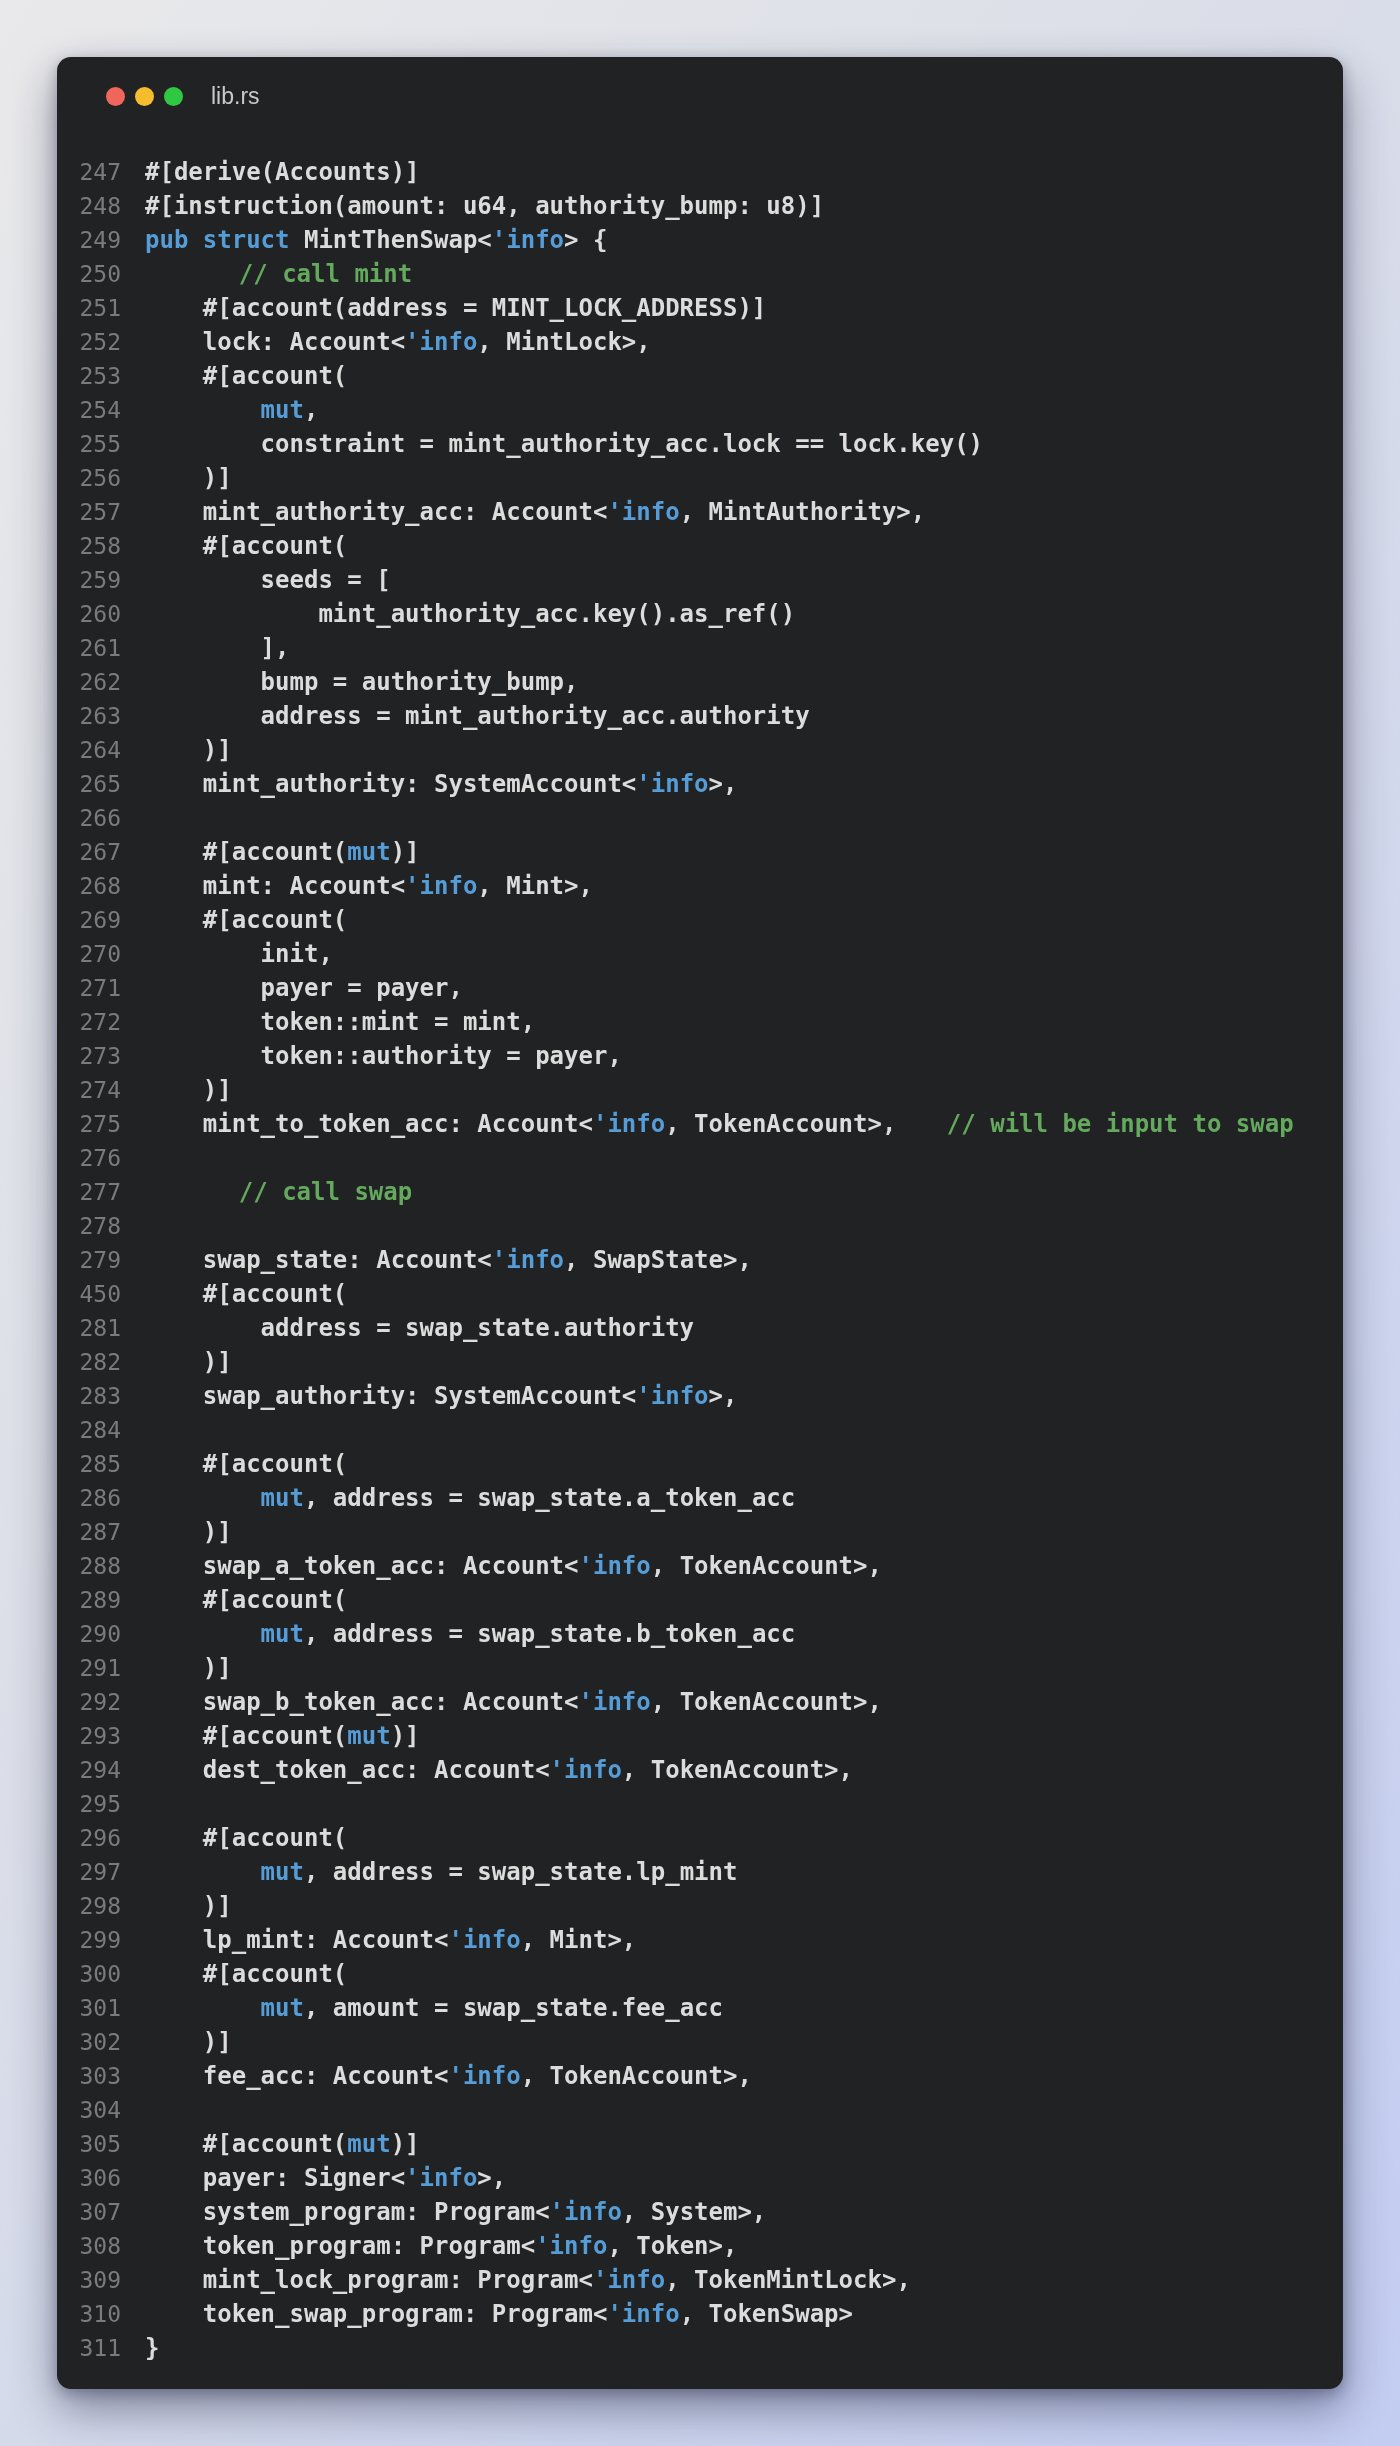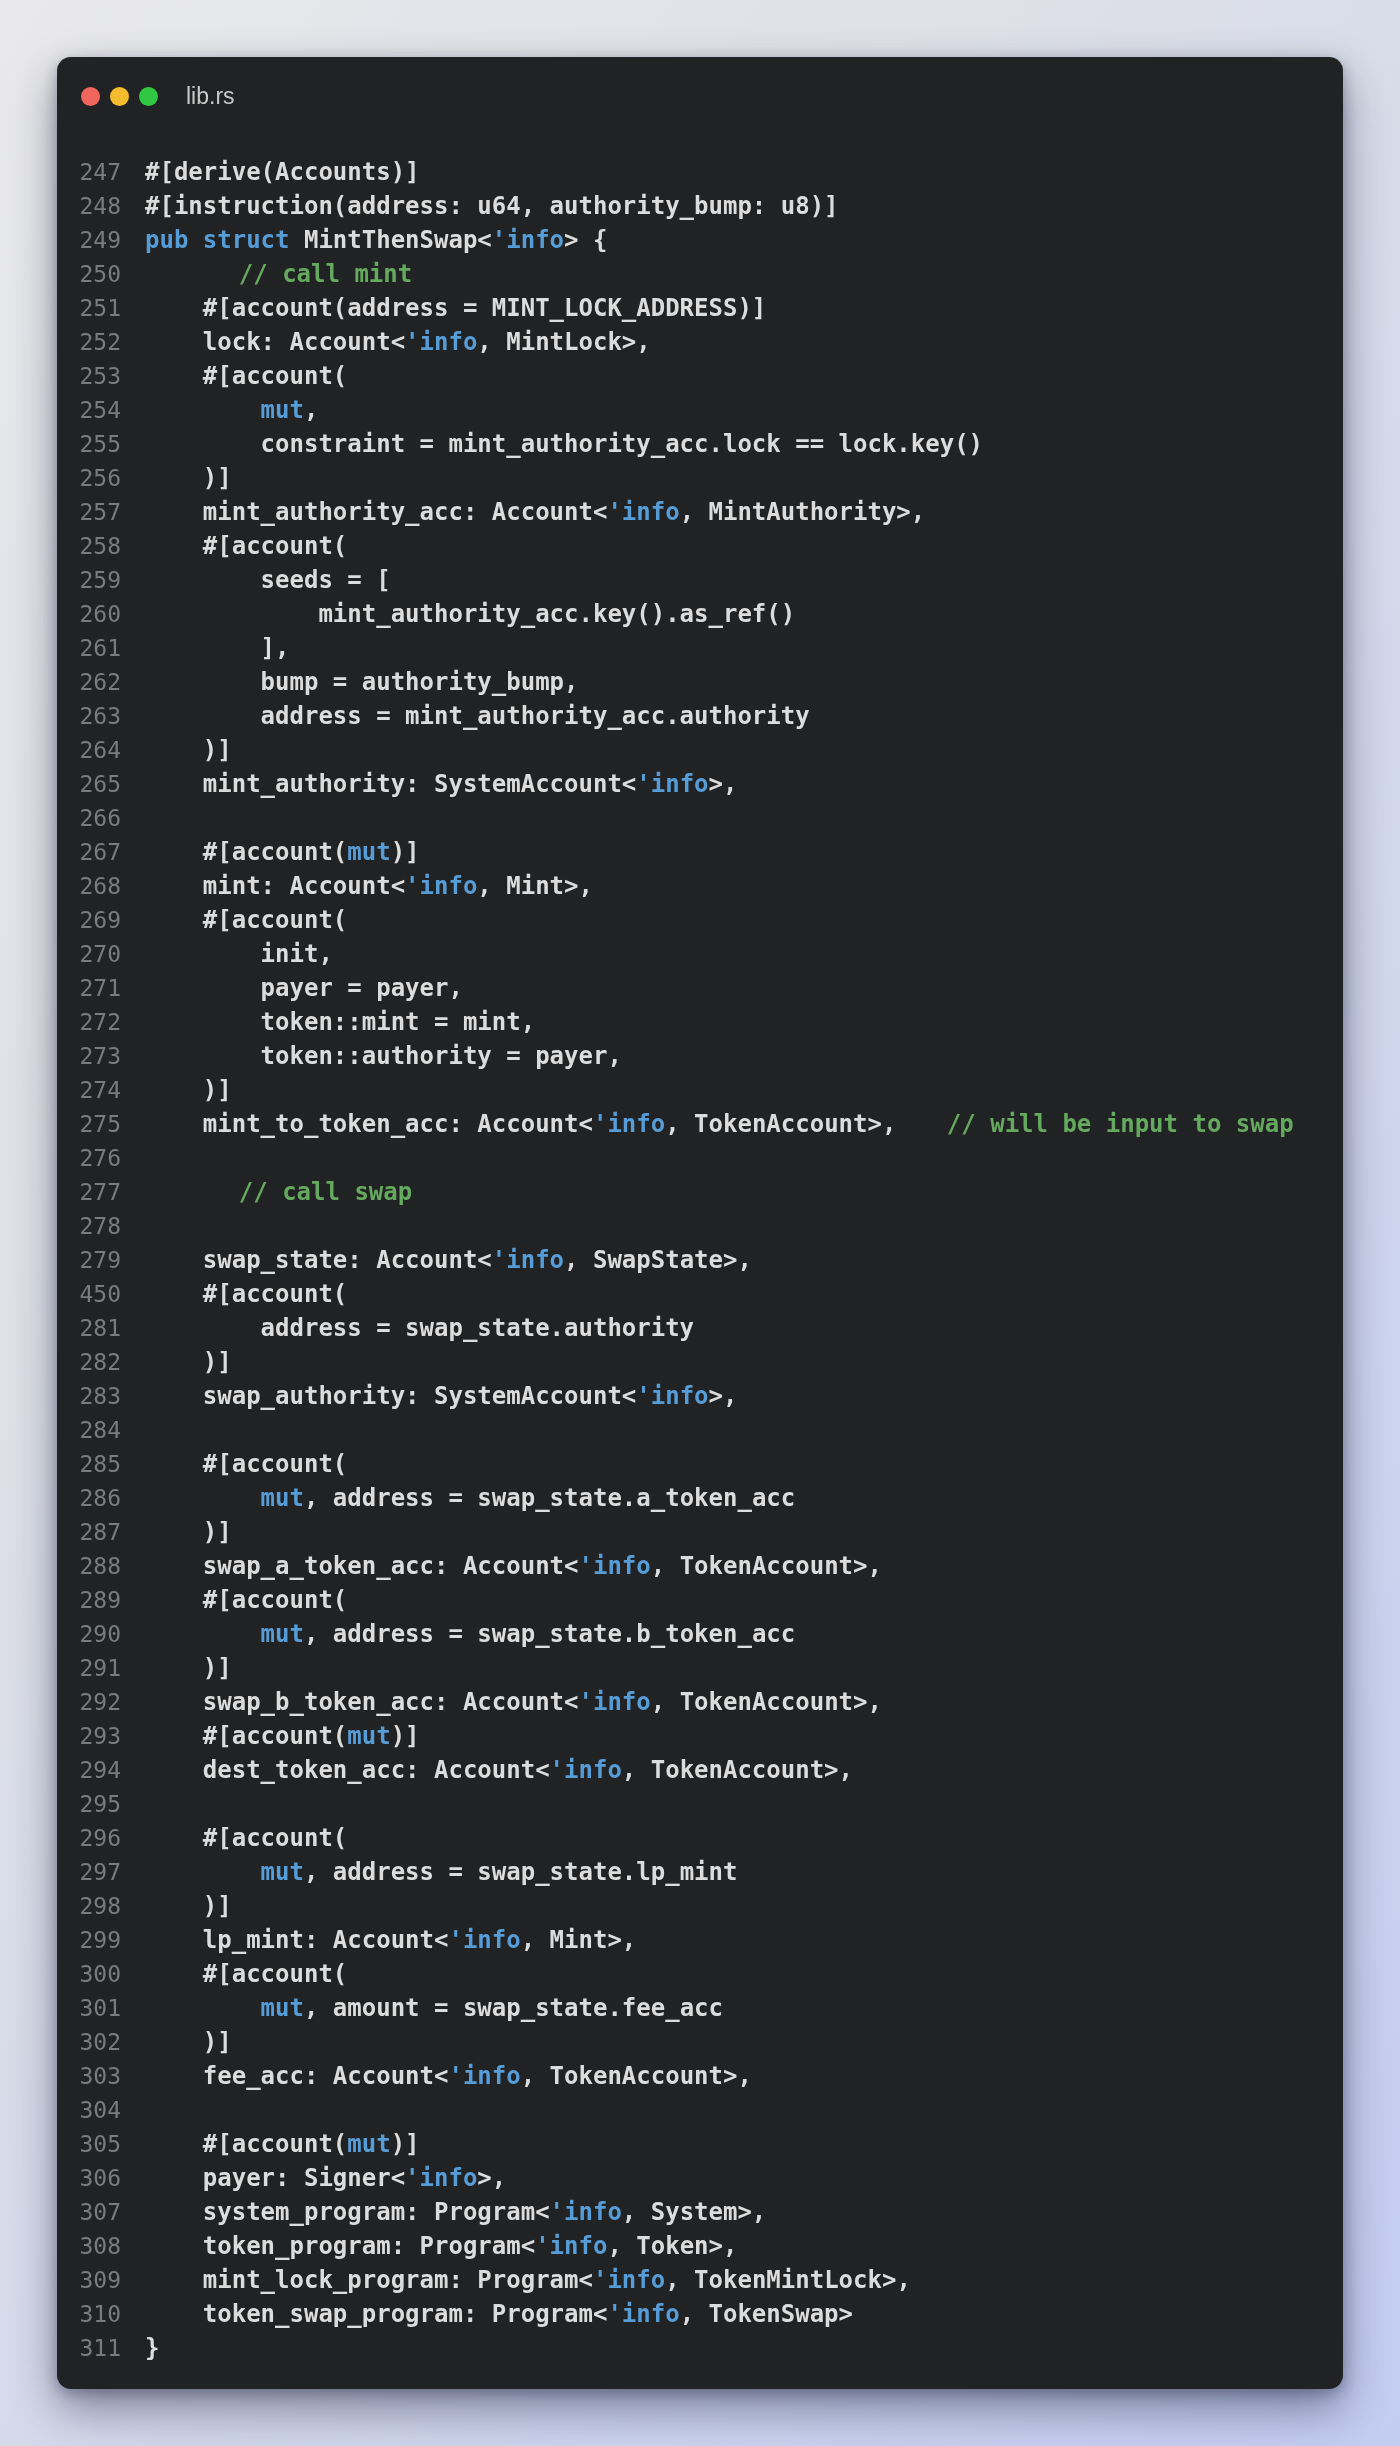--- a/index.html
+++ b/index.html
@@ -33,21 +33,21 @@
     margin: 57px 0 0 57px;
     background: var(--window-bg);
     border-radius: 14px;
     box-shadow: 0 20px 45px rgba(25, 28, 55, 0.45), 0 4px 14px rgba(25, 28, 55, 0.30);
     overflow: hidden;
   }
   .titlebar {
     height: 78px;
     display: flex;
     align-items: center;
-    padding-left: 24px;
+    padding-left: 49px;
   }
   .lights {
     display: flex;
     align-items: center;
     gap: 10px;
   }
   .light {
     width: 19px;
     height: 19px;
     border-radius: 50%;
@@ -96,21 +96,21 @@
     <div class="titlebar">
       <div class="lights">
         <span class="light red"></span>
         <span class="light yellow"></span>
         <span class="light green"></span>
       </div>
       <span class="title">lib.rs</span>
     </div>
     <div class="code-area" id="code-area">
         <div class="code-line"><span class="line-number">247</span><span class="code-text"><span class="tok-plain">#[derive(Accounts)]</span></span></div>
-        <div class="code-line"><span class="line-number">248</span><span class="code-text"><span class="tok-plain">#[instruction(address: u64, authority_bump: u8)]</span></span></div>
+        <div class="code-line"><span class="line-number">248</span><span class="code-text"><span class="tok-plain">#[instruction(amount: u64, authority_bump: u8)]</span></span></div>
         <div class="code-line"><span class="line-number">249</span><span class="code-text"><span class="tok-keyword">pub struct</span><span class="tok-plain"> MintThenSwap&lt;</span><span class="tok-keyword">'info</span><span class="tok-plain">&gt; {</span></span></div>
         <div class="code-line"><span class="line-number">250</span><span class="code-text"><span class="tok-plain">    </span><span class="tok-comment">// call mint</span></span></div>
         <div class="code-line"><span class="line-number">251</span><span class="code-text"><span class="tok-plain">    #[account(address = MINT_LOCK_ADDRESS)]</span></span></div>
         <div class="code-line"><span class="line-number">252</span><span class="code-text"><span class="tok-plain">    lock: Account&lt;</span><span class="tok-keyword">'info</span><span class="tok-plain">, MintLock&gt;,</span></span></div>
         <div class="code-line"><span class="line-number">253</span><span class="code-text"><span class="tok-plain">    #[account(</span></span></div>
         <div class="code-line"><span class="line-number">254</span><span class="code-text"><span class="tok-plain">        </span><span class="tok-keyword">mut</span><span class="tok-plain">,</span></span></div>
         <div class="code-line"><span class="line-number">255</span><span class="code-text"><span class="tok-plain">        constraint = mint_authority_acc.lock == lock.key()</span></span></div>
         <div class="code-line"><span class="line-number">256</span><span class="code-text"><span class="tok-plain">    )]</span></span></div>
         <div class="code-line"><span class="line-number">257</span><span class="code-text"><span class="tok-plain">    mint_authority_acc: Account&lt;</span><span class="tok-keyword">'info</span><span class="tok-plain">, MintAuthority&gt;,</span></span></div>
         <div class="code-line"><span class="line-number">258</span><span class="code-text"><span class="tok-plain">    #[account(</span></span></div>

